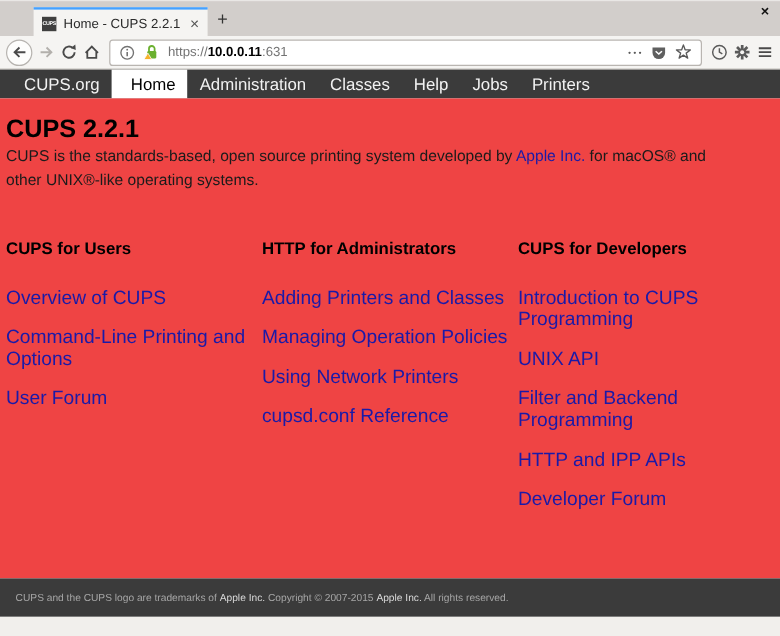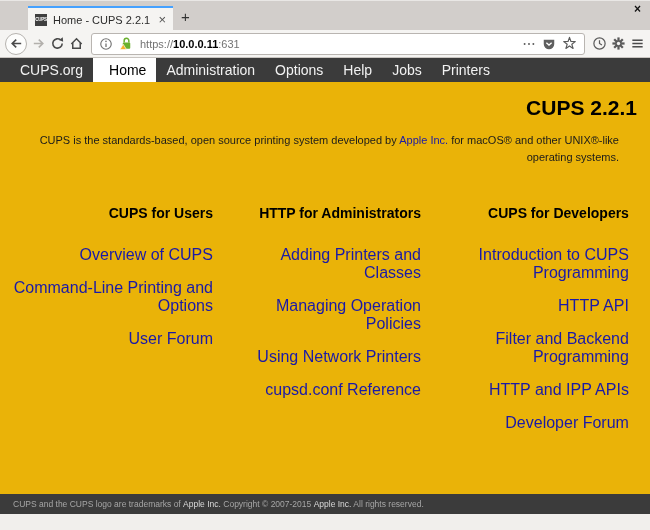--- a/index.html
+++ b/index.html
@@ -27,30 +27,30 @@
   .url-host { color:#000; font-weight:600; }
   .spacer { flex:1; }
   svg { display:block; }
 
   
   .cupsnav { height:24px; background:#3b3b3b; display:flex; align-items:stretch; padding-left:10px;
              flex:0 0 auto; }
   .nav-item { display:flex; align-items:center; padding:0 10px; font-size:14px; color:#f2f2f2; cursor:default; }
   .nav-item.active { background:#fff; color:#000;padding-left:16px; }
 
-  .content { flex:1; background:#eab308; padding:0 13px; overflow:hidden;text-align:right; }
+  .content { flex:1; background:#ef4444; padding:0 5px; overflow:hidden; }
   h1.page-title { font-size:21px; font-weight:bold; color:#000; margin-top:14px; }
-  .intro { font-size:11px; color:#1b1b1b; line-height:1.5; margin-top:12px; max-width:606px; }
+  .intro { font-size:13px; color:#1b1b1b; line-height:1.5; margin-top:0; max-width:606px; }
   a.inline-link { color:#1a1aa8; text-decoration:none; }
   .columns { display:flex; margin-top:40px; }
   .col { width:33.33%; padding-right:8px; }
   .col h2 { font-size:14px; font-weight:bold; color:#000; margin-bottom:25px; }
   a.doclink { display:block; font-size:16px; color:#1a1aa8; text-decoration:none; margin-bottom:15px; }
 
-  .footer { height:20px; background:#3b3b3b; display:flex; align-items:center; padding:0 13px;
+  .footer { height:32px; background:#3b3b3b; display:flex; align-items:center; padding:0 13px;
             font-size:8.5px; color:#a6a6a6; flex:0 0 auto; white-space:pre; }
   .footer a { color:#d9d9d9; text-decoration:none; }
   .bottomstrip { height:16px; background:#f1efec; flex:0 0 auto; }
 </style>
 </head>
 <body>
 
 <div id="window">
 
   <div class="tabbar">
@@ -135,21 +135,21 @@
         <line x1="2.5" y1="8" x2="13.5" y2="8" stroke="#4a4a4a" stroke-width="1.6"></line>
         <line x1="2.5" y1="11.5" x2="13.5" y2="11.5" stroke="#4a4a4a" stroke-width="1.6"></line>
       </svg>
     </div>
   </div>
 
   <div class="cupsnav">
     <div class="nav-item">CUPS.org</div>
     <div class="nav-item active">Home</div>
     <div class="nav-item">Administration</div>
-    <div class="nav-item">Options</div>
+    <div class="nav-item">Classes</div>
     <div class="nav-item">Help</div>
     <div class="nav-item">Jobs</div>
     <div class="nav-item">Printers</div>
   </div>
 
   <div class="content">
     <h1 class="page-title">CUPS 2.2.1</h1>
     <p class="intro"><span>CUPS is the standards-based, open source printing system developed by </span><a class="inline-link">Apple Inc.</a><span> for macOS® and other UNIX®-like operating systems.</span></p>
 
     <div class="columns">
@@ -162,21 +162,21 @@
       <div class="col">
         <h2>HTTP for Administrators</h2>
         <a class="doclink">Adding Printers and Classes</a>
         <a class="doclink">Managing Operation Policies</a>
         <a class="doclink">Using Network Printers</a>
         <a class="doclink">cupsd.conf Reference</a>
       </div>
       <div class="col">
         <h2>CUPS for Developers</h2>
         <a class="doclink">Introduction to CUPS Programming</a>
-        <a class="doclink">HTTP API</a>
+        <a class="doclink">UNIX API</a>
         <a class="doclink">Filter and Backend Programming</a>
         <a class="doclink">HTTP and IPP APIs</a>
         <a class="doclink">Developer Forum</a>
       </div>
     </div>
   </div>
 
   <div class="footer"><span>CUPS and the CUPS logo are trademarks of </span><a>Apple Inc.</a><span> Copyright © 2007-2015 </span><a>Apple Inc.</a><span> All rights reserved.</span></div>
 
   <div class="bottomstrip"></div>

